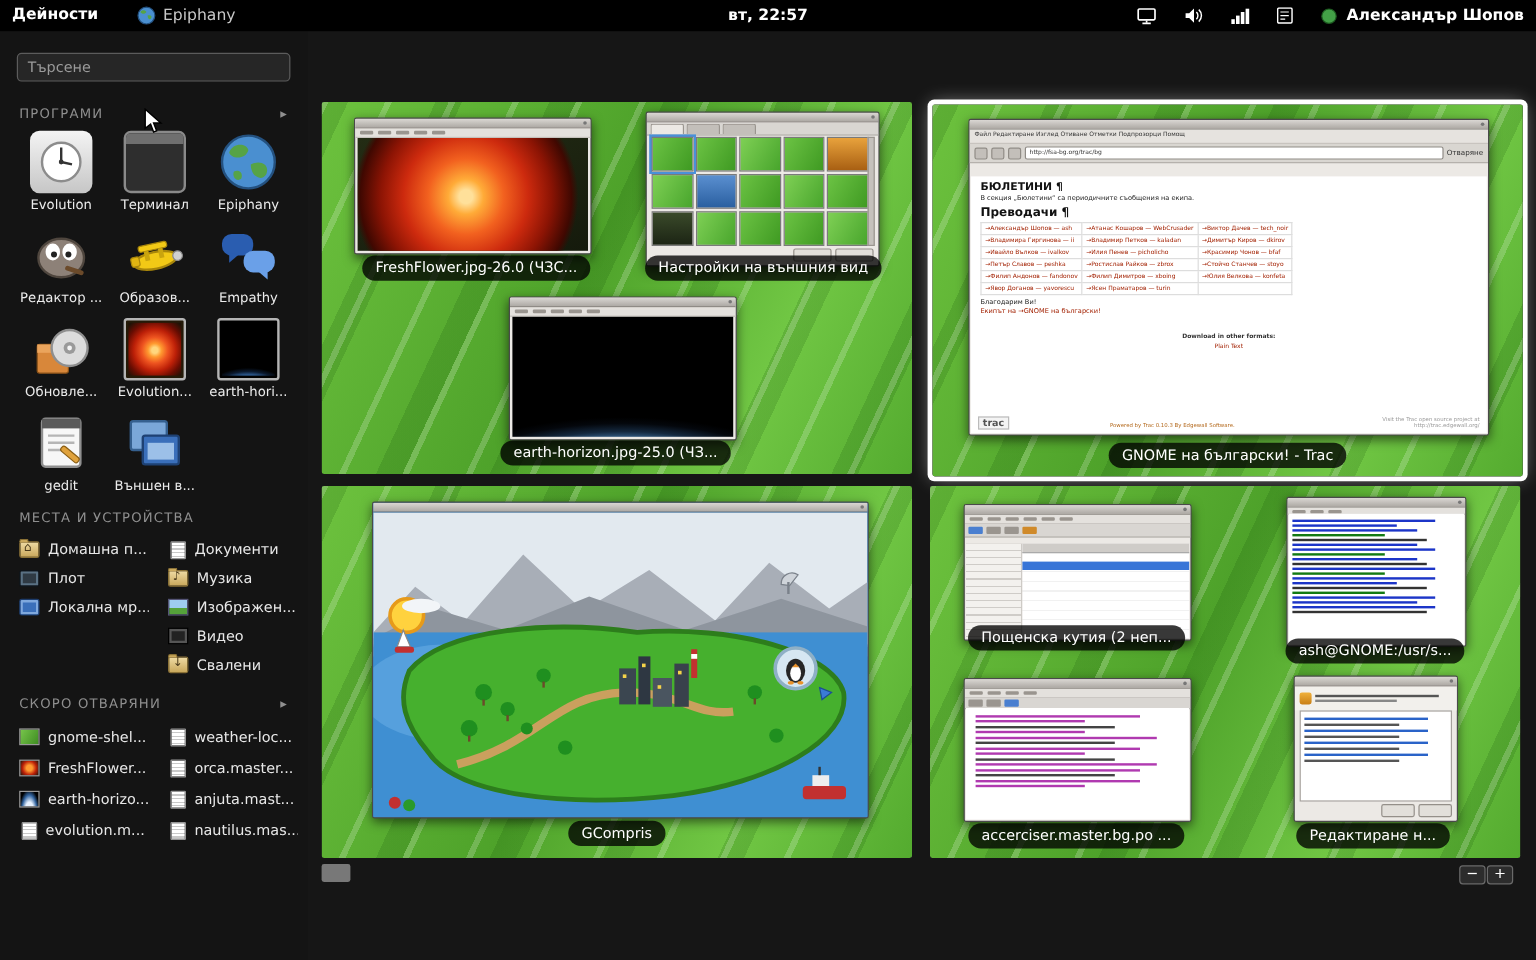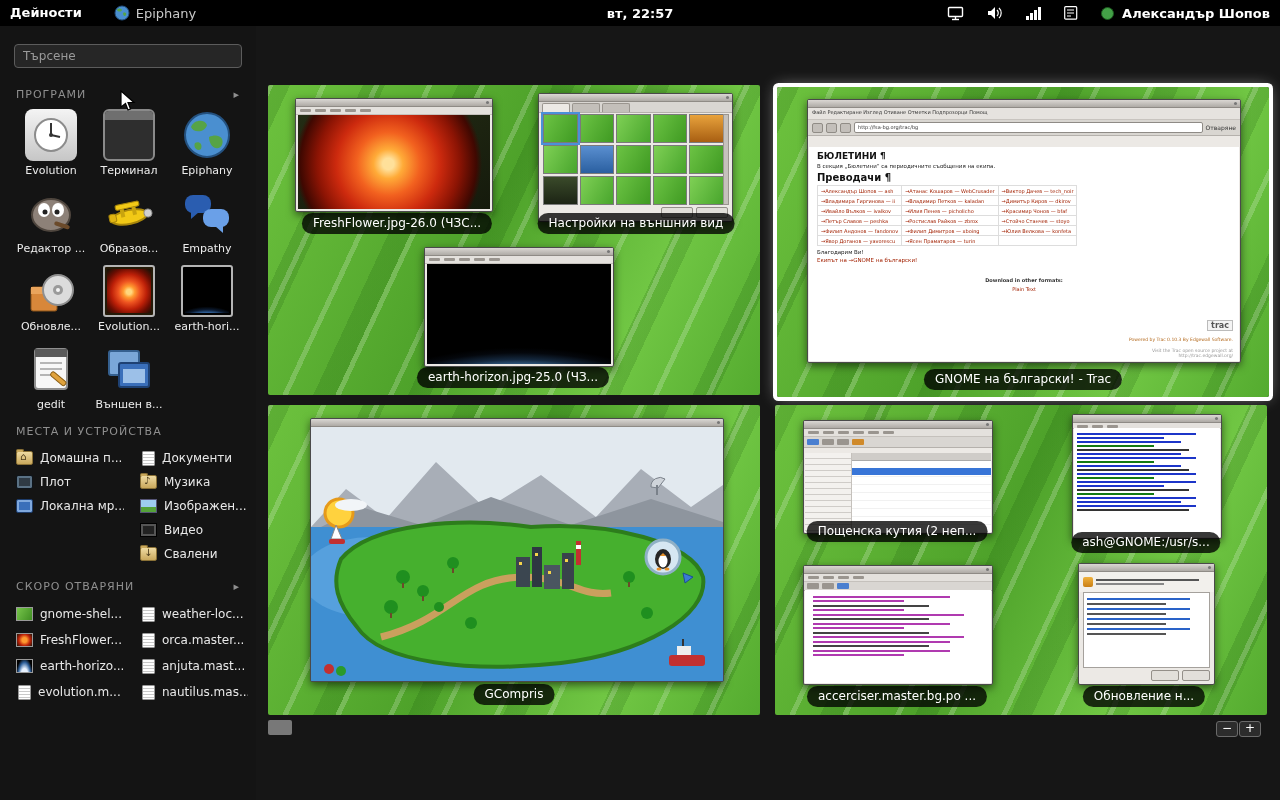--- a/index.html
+++ b/index.html
@@ -92,21 +92,21 @@
   .bp-h1{font-size:9px;font-weight:bold;color:#111;margin:0 0 2px 0;}
   .bp-p{font-size:5.5px;color:#222;margin:0 0 3px 0;}
   .bp-h2{font-size:10px;font-weight:bold;color:#111;margin:0 0 2px 0;}
   .ttable{border-collapse:collapse;margin-bottom:3px;}
   .ttable td{font-size:5px;color:#a22000;border:1px solid #ddd;padding:0 3px;white-space:nowrap;height:9px;}
   .bp-small{font-size:5.5px;color:#222;margin:0 0 2px 0;}
   .bp-red{color:#a22000;}
   .dl{text-align:center;margin-top:4px;}
   .dl .lab{font-size:5px;font-weight:bold;color:#333;}
   .dl .lnk{font-size:5px;color:#a22000;display:block;}
-  .pfooter{position:absolute;left:6px;right:6px;bottom:3px;display:flex;align-items:flex-end;gap:6px;flex-direction:column;}
+  .pfooter{position:absolute;left:6px;right:6px;bottom:3px;display:flex;align-items:flex-end;gap:6px;}
   .traclogo{font-size:8px;font-weight:bold;color:#555;border:1px solid #bbb;padding:0 3px;background:#f4f4f4;}
   .fcenter{font-size:4.5px;color:#b46a1e;flex:1;text-align:center;}
   .fright{font-size:4.5px;color:#999;text-align:right;max-width:120px;}
   
   .e-tools{height:10px;background:#d9d6d2;border-bottom:1px solid #b5b1ac;display:flex;gap:3px;align-items:center;padding:0 3px;}
   .chip{width:12px;height:6px;border-radius:1px;background:#9a958f;}
   .chip.blue{background:#4a7fd0;} .chip.orange{background:#d08a2a;}
   .e-body{position:absolute;left:1px;right:1px;bottom:1px;top:32px;display:flex;}
   .e-side{width:46px;background:#f3f1ee;border-right:1px solid #c5c1bc;
     background-image:repeating-linear-gradient(180deg,rgba(0,0,0,0) 0 5px,#cfccc8 5px 6px);}
@@ -717,21 +717,21 @@
         <div class="ul"></div>
     </div>
     <div class="up-btns">
       <div class="up-btn"></div>
         <div class="up-btn"></div>
     </div>
   </div>
   <div class="wlabel" style="left:122px;top:116px;">Пощенска кутия (2 неп...</div>
   <div class="wlabel" style="left:371px;top:127px;">ash@GNOME:/usr/s...</div>
   <div class="wlabel" style="left:122px;top:281px;">accerciser.master.bg.po ...</div>
-  <div class="wlabel" style="left:369px;top:281px;">Обновление н...</div>
+  <div class="wlabel" style="left:369px;top:281px;">Редактиране н...</div>
 </div>
 
 <div class="ws-indicator"></div>
 <div class="zoom-btn zoom-out">−</div>
 <div class="zoom-btn zoom-in">+</div>
 
 <svg class="cursor" width="16" height="22">
   <polygon points="1,1 1,17 5.5,13.5 8,20 10.5,19 8,12.5 14,12.5" fill="#fff" stroke="#000" stroke-width="1.2"></polygon>
 </svg>
 

